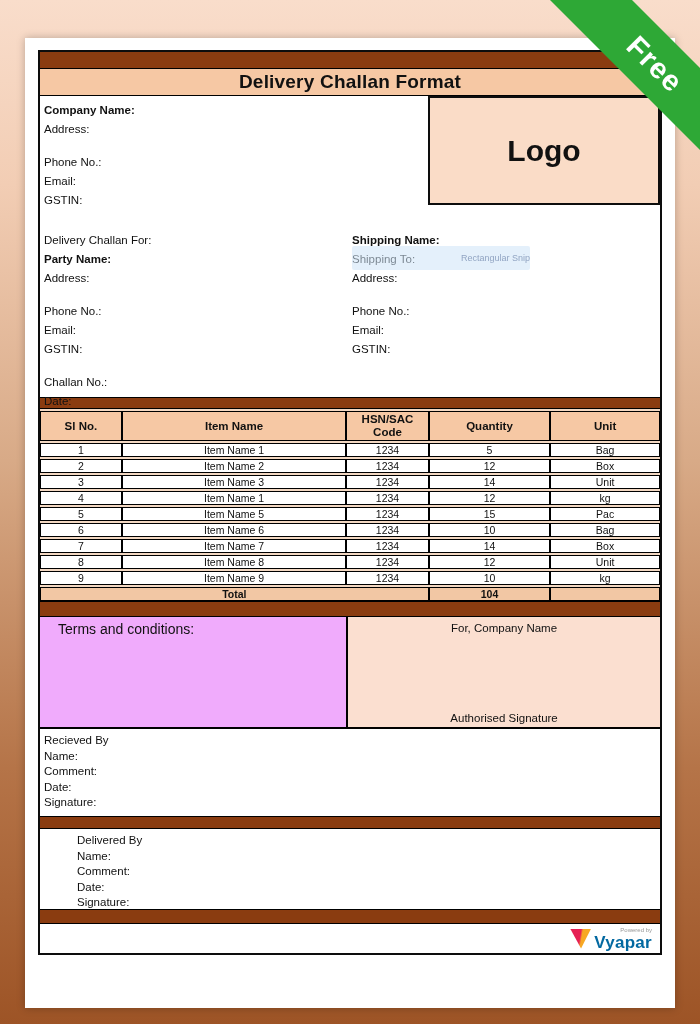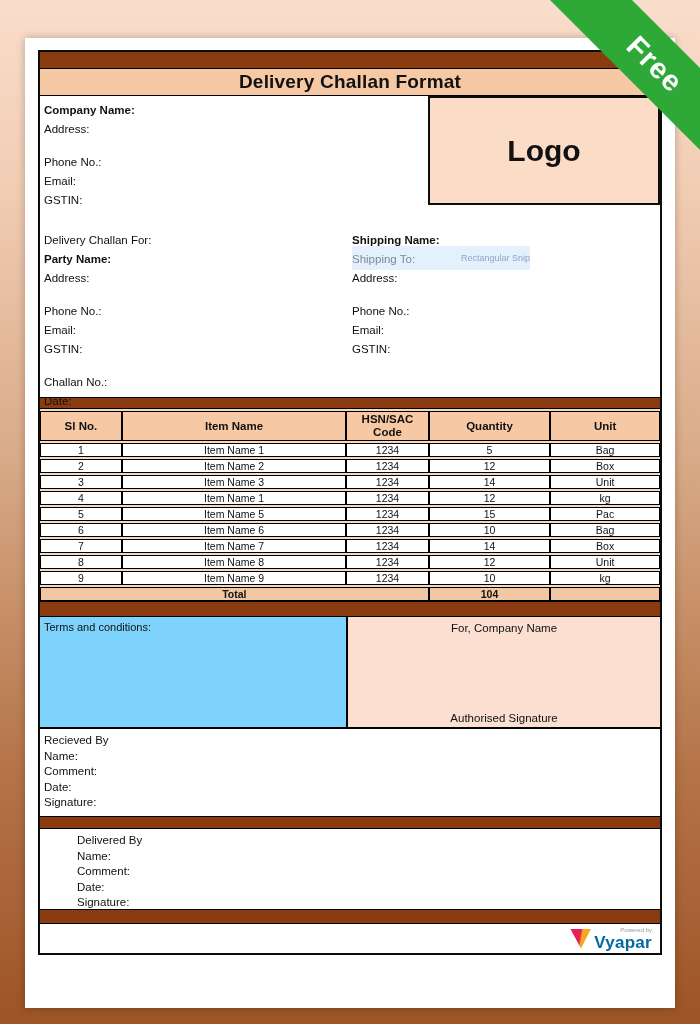--- a/index.html
+++ b/index.html
@@ -40,21 +40,21 @@
 
   .table-wrap { height:192px; flex:none; overflow:hidden; background:#8a3c10; }
   table { width:100%; border-collapse:separate; border-spacing:0 2px; background:#f3d8c2; table-layout:fixed; }
   th { background:#f6c8a4; border:1px solid #000; font-size:11.5px; font-weight:bold;
     height:30px; line-height:13px; padding:0 2px; }
   td { background:#fff; border:1px solid #000; font-size:10.5px; line-height:12px;
     text-align:center; padding:0; height:14px; }
   tr.total-row td { background:#f2c7a4; font-weight:bold; }
 
   .terms-row { height:112px; flex:none; display:flex; border-bottom:2px solid #000; }
-  .terms-cell { width:49.7%; background:#7dd3fc; border-right:2px solid #000; padding:4px 4px; font-size:11px; }
+  .terms-cell { width:49.7%; background:#f0abfc; border-right:2px solid #000; padding:4px 18px; font-size:14px; }
   .sign-cell { flex:1; background:#fbdfd0; display:flex; flex-direction:column;
     justify-content:space-between; align-items:center; padding:5px 4px 3px 4px; font-size:11.5px; }
 
   .sig-block { flex:none; padding:4px 0 0 4px; font-size:11.5px; }
   .sig-block .line { line-height:15.6px; height:15.6px; }
   .sig-block.received { height:87px; } .sig-block.delivered { height:80px;padding-left:37px; }
 
   .footer { flex:1; display:flex; align-items:center; justify-content:flex-end; padding-right:8px; }
   .vyapar { display:flex; align-items:flex-end; gap:3px; }
   .vy-mark { width:21px; height:20px; margin-bottom:2px;

